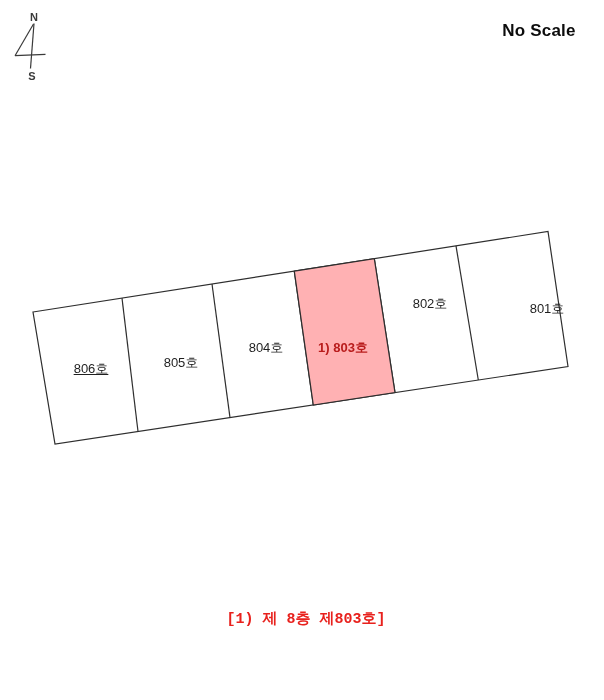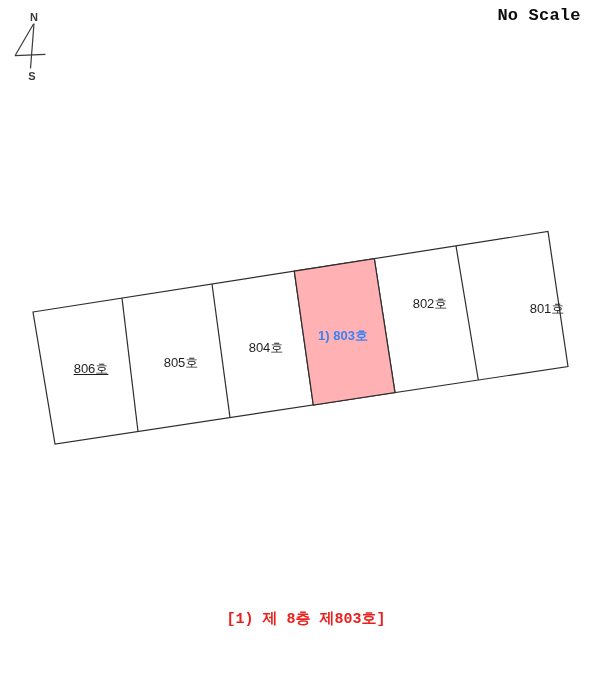--- a/index.html
+++ b/index.html
@@ -28,22 +28,23 @@
     font-weight: 700;
     color: #0c0c0c;
     letter-spacing: 0.2px;
   }
   .unit-label {
     font-size: 13px;
     color: #1f1f1f;
   }
   .unit-label.highlighted {
     font-weight: 700;
-    color: #3b82f6;
+    color: #b91c1c;
     font-size: 13px;
+    margin-top: 12px;
   }
   .plan-caption {
     font-size: 15px;
     font-weight: 700;
     color: #e8211d;
     font-family: Liberation Mono, monospace;
   }
   svg { display: block; }
 </style>
 </head>
@@ -54,21 +55,21 @@
   <div class="abs" style="left:0; top:0; width:70px; height:95px;">
     <div class="abs compass-letter center-anchor" style="left:34px; top:17px;">N</div>
     <svg class="abs" style="left:0; top:0;" width="70" height="95" viewBox="0 0 70 95">
       <line x1="34" y1="23.5" x2="30.5" y2="68.5" stroke="#3a3a3a" stroke-width="1.2"></line>
       <line x1="15" y1="55.7" x2="45.5" y2="54.3" stroke="#3a3a3a" stroke-width="1.2"></line>
       <line x1="15" y1="55.7" x2="33.5" y2="24" stroke="#3a3a3a" stroke-width="1.2"></line>
     </svg>
     <div class="abs compass-letter center-anchor" style="left:32px; top:76px;">S</div>
   </div>
 
-  <div class="abs scale-note center-anchor" style="left:539px; top:15px;font-family:Liberation Mono, monospace;">No Scale</div>
+  <div class="abs scale-note center-anchor" style="left:539px; top:31px;">No Scale</div>
 
   <svg class="abs" style="left:0; top:0;" width="604" height="700" viewBox="0 0 604 700">
 
     <polygon points="33,312 548,231.5 568,366.5 55,444" fill="none" stroke="#2e2e2e" stroke-width="1.2"></polygon>
 
     <line x1="122" y1="298.1" x2="138" y2="431.5" stroke="#2e2e2e" stroke-width="1.2"></line>
     <line x1="212" y1="284" x2="230" y2="417.6" stroke="#2e2e2e" stroke-width="1.2"></line>
     <line x1="294.3" y1="271.2" x2="313.3" y2="405" stroke="#2e2e2e" stroke-width="1.2"></line>
     <line x1="374.3" y1="258.7" x2="395" y2="392.6" stroke="#2e2e2e" stroke-width="1.2"></line>
     <line x1="456" y1="245.9" x2="478.3" y2="380" stroke="#2e2e2e" stroke-width="1.2"></line>

